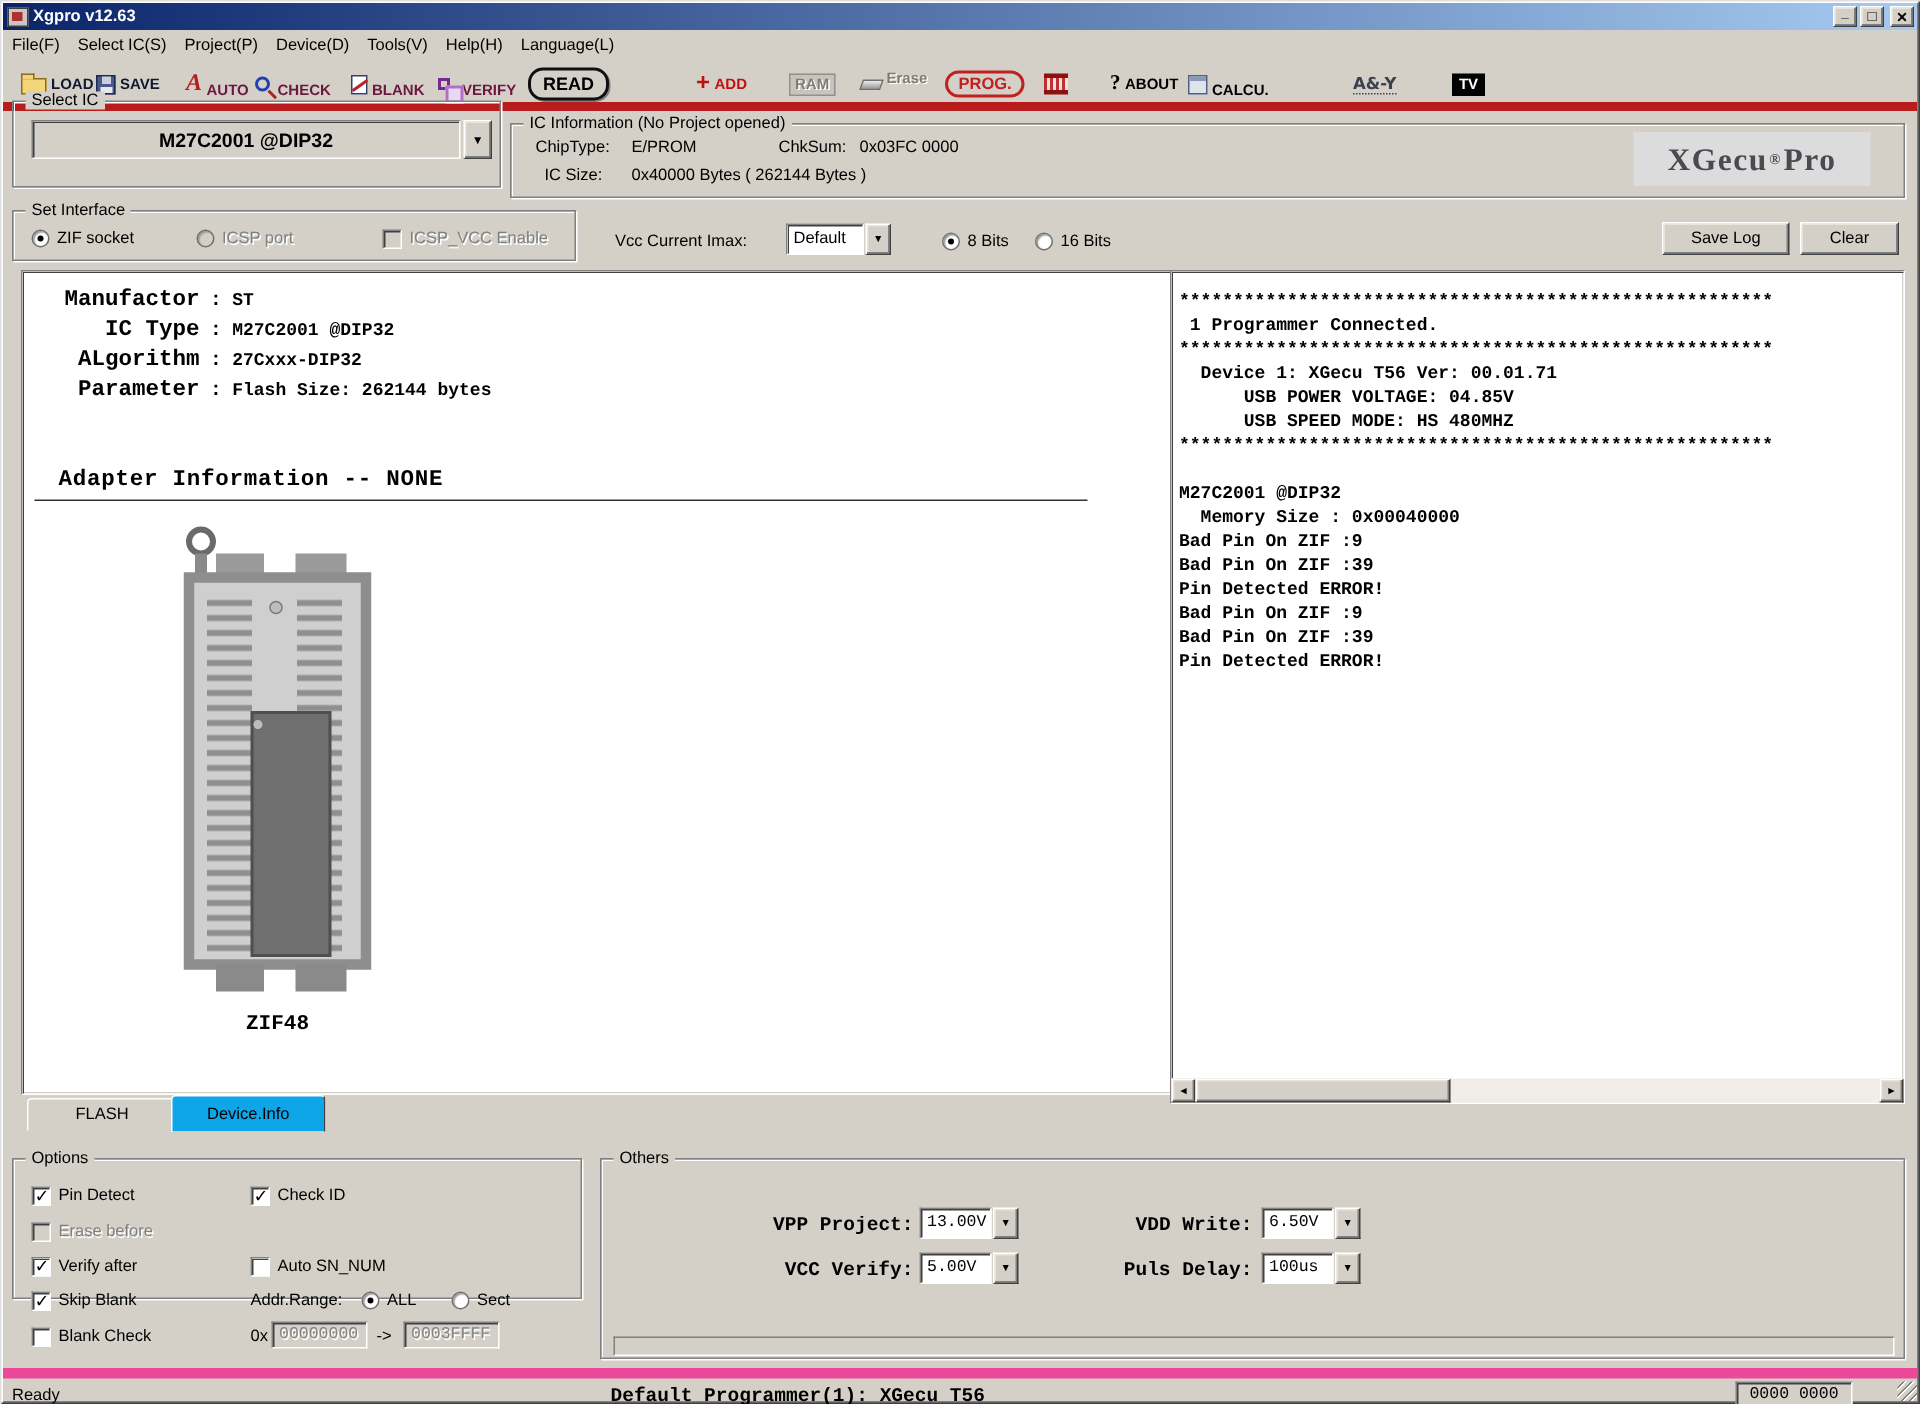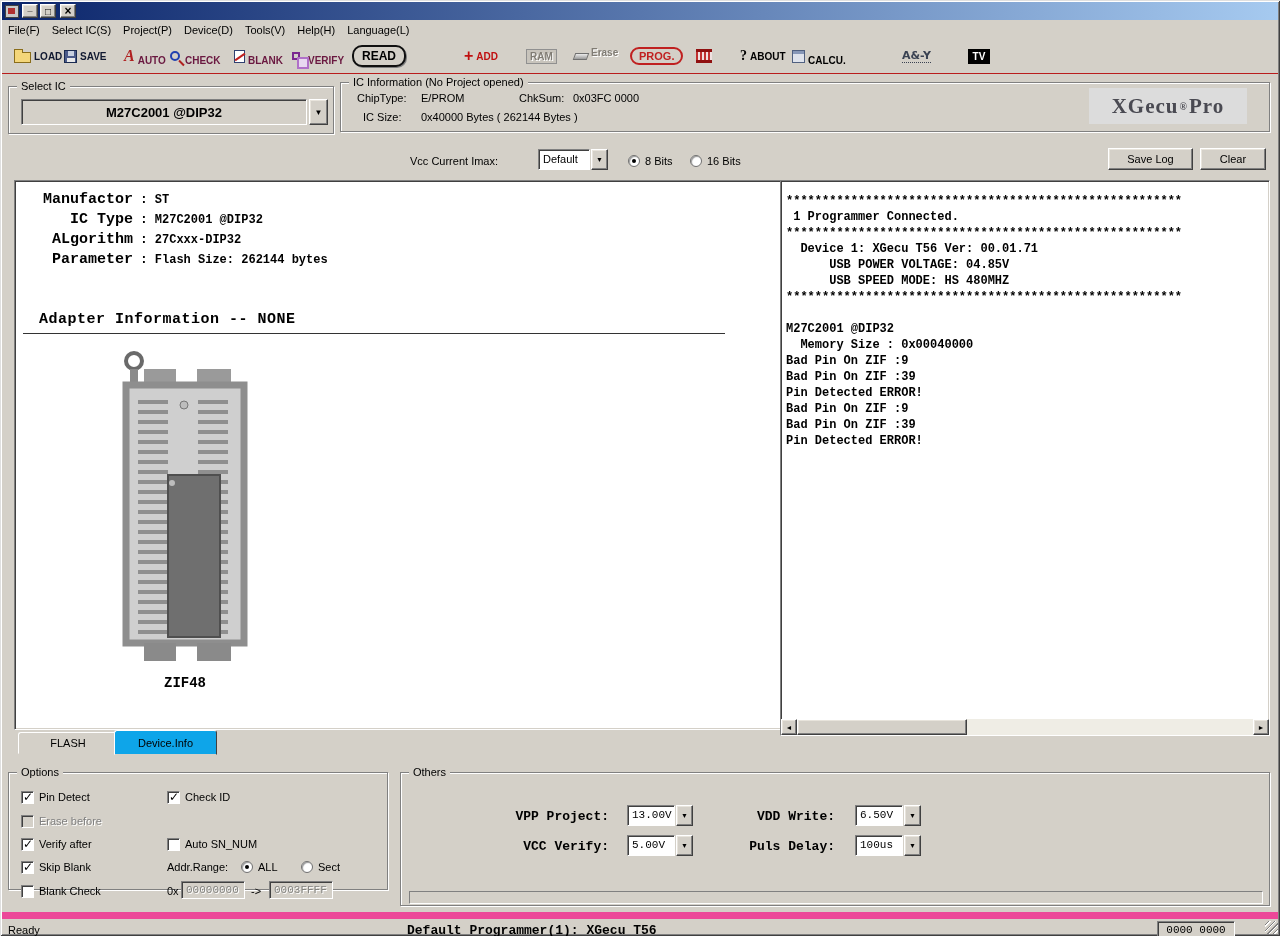--- a/index.html
+++ b/index.html
@@ -26,21 +26,21 @@
   .tbtn { width:16px; height:14px; font:bold 9px "Liberation Sans",sans-serif; display:flex; align-items:center; justify-content:center; color:#000; }
   .tbtn.min::after { content:"_"; margin-top:-6px; }
   .tbtn.max::after { content:"\25A1"; font-size:10px; }
   .tbtn.cls::after { content:"\00D7"; font-size:12px; }
 
   
   .menubar { position:absolute; left:2px; top:20px; right:2px; height:19px; display:flex; align-items:center; }
   .menu-item { padding:2px 6px; cursor:default; }
 
   
-  .toolbar { position:absolute; left:2px; top:39px; right:2px; height:35px; border-bottom:1px solid #b91c1c;padding-left:36px; }
+  .toolbar { position:absolute; left:2px; top:39px; right:2px; height:35px; border-bottom:6px solid #b91c1c;padding-left:36px; }
   .titem { position:absolute; top:0; height:34px; display:flex; align-items:center; cursor:default; }
   .tlab { font:bold 10px "Liberation Sans",sans-serif; margin-left:3px; }
   .c-navy { color:#101830; } .c-mar { color:#6a1840; } .c-red { color:#c01010; }
   .c-gray { color:#807c74; text-shadow:1px 1px 0 #fff; } .c-blk { color:#000; }
 
   .ic-folder { width:17px; height:11px; background:#f4d67a; border:1px solid #8a6d1a; position:relative; margin-top:2px; }
   .ic-folder::before { content:""; position:absolute; left:-1px; top:-4px; width:7px; height:3px; background:#f4d67a; border:1px solid #8a6d1a; border-bottom:none; }
   .ic-floppy { width:13px; height:13px; background:#4a5a8a; border:1px solid #1a2a50; position:relative; }
   .ic-floppy::before { content:""; position:absolute; left:3px; top:0; width:6px; height:5px; background:#c8d0e0; }
   .ic-floppy::after { content:""; position:absolute; left:2px; bottom:0; width:8px; height:4px; background:#e8e8e8; }
@@ -58,21 +58,21 @@
   .box-prog { padding:1px 7px; border:2px solid #c02020; border-radius:9px; color:#c02020; font:bold 11px "Liberation Sans",sans-serif; }
   .ic-chipred { width:16px; height:14px; border-top:3px solid #901010; border-bottom:3px solid #901010;
     background:repeating-linear-gradient(90deg,#c03030 0 2px,#f0e0e0 2px 4px); }
   .ic-qmark { font:bold 14px "Liberation Serif",serif; color:#000; }
   .ic-calc { width:13px; height:13px; border:1px solid #506080; background:#dfe3ec; box-shadow:inset 0 3px 0 #8898b8; }
   .ic-ay { font:bold 11px "DejaVu Sans",sans-serif; color:#3a4252; border-bottom:1px dotted #3a4252; }
   .ic-tv { width:22px; height:15px; background:#000; color:#fff; font:bold 10px "Liberation Sans",sans-serif; display:flex; align-items:center; justify-content:center; }
 
   
   .combo { position:absolute; display:flex; align-items:stretch; height:21px; }
-  .combo .val { background:#fff; border:1px solid; border-color:#808080 #fff #fff #808080; box-shadow:inset 1px 1px 0 #404040; padding:3px 4px 16px 4px;margin-left:14px; }
+  .combo .val { background:#fff; border:1px solid; border-color:#808080 #fff #fff #808080; box-shadow:inset 1px 1px 0 #404040; padding:3px 4px 16px 4px; }
   .combo .cbtn { width:17px; display:flex; align-items:center; justify-content:center; margin-left:1px; }
   .combo .cbtn::after { content:"\25BC"; font-size:7px; }
 
   
   .ctl { position:absolute; display:flex; align-items:center; gap:5px; height:16px; white-space:nowrap; }
   .cb { width:13px; height:13px; background:#fff; border:1px solid; border-color:#808080 #fff #fff #808080; box-shadow:inset 1px 1px 0 #404040; position:relative; flex:none; }
   .cb.on::after { content:"\2713"; position:absolute; left:1px; top:-2px; font:bold 12px "DejaVu Sans",sans-serif; }
   .radio { width:12px; height:12px; border-radius:50%; background:#fff; border:1px solid #707070; box-shadow:inset 1px 1px 1px #9a9a9a; position:relative; flex:none; }
   .radio.on::after { content:""; position:absolute; left:3px; top:3px; width:4px; height:4px; border-radius:50%; background:#000; }
   .dis { color:#808080; text-shadow:1px 1px 0 #fff; }
@@ -125,20 +125,21 @@
     font:bold 21px "Liberation Serif",serif; color:#4a4a52; letter-spacing:1px; }
   .brand sup { font-size:10px; margin:0 1px; }
 </style>
 </head>
 <body>
 
 <div class="app">
 
   <div class="titlebar">
     <span class="appicon"></span>
+    <span class="wtitle">Xgpro v12.63</span>
     <span class="tbtns">
       <span class="tbtn min raised"></span>
       <span class="tbtn max raised"></span>
       <span class="tbtn cls raised" style="margin-left:2px"></span>
     </span>
   </div>
 
   <div class="menubar">
     <span class="menu-item">File(F)</span>
     <span class="menu-item">Select IC(S)</span>
@@ -203,21 +204,21 @@
       <span class="tlab c-blk" style="margin-top:8px">CALCU.</span>
     </div>
     <div class="titem" style="left:900px">
       <span class="ic-ay">A&amp;-Y</span>
     </div>
     <div class="titem" style="left:966px">
       <span class="ic-tv">TV</span>
     </div>
   </div>
 
-  <div class="groupbox" style="left:8px; top:86px; width:326px; height:48px;">
+  <div class="groupbox" style="left:8px; top:67px; width:326px; height:58px;">
     <span class="legend">Select IC</span>
     <div style="position:absolute; left:12px; top:12px; display:flex;">
       <div class="sunken2" style="width:286px; height:26px; display:flex; align-items:center; justify-content:center; font:bold 13px 'Liberation Sans',sans-serif; background:#d4d0c8;">M27C2001 @DIP32</div>
       <div class="raised" style="width:19px; height:26px; margin-left:2px; display:flex; align-items:center; justify-content:center; font-size:8px;">▼</div>
     </div>
   </div>
 
   <div class="groupbox" style="left:340px; top:82px; width:930px; height:50px;">
     <span class="legend">IC Information (No Project opened)</span>
     <span style="position:absolute; left:16px; top:9px;">ChipType:</span>
@@ -226,20 +227,35 @@
     <span style="position:absolute; left:232px; top:9px;">0x03FC 0000</span>
     <span style="position:absolute; left:22px; top:28px;">IC Size:</span>
     <span style="position:absolute; left:80px; top:28px;">0x40000 Bytes ( 262144 Bytes )</span>
     <div class="brand">
       <span>XGecu</span>
         <sup>®</sup>
         <span>Pro</span>
     </div>
   </div>
 
+  <div class="groupbox" style="left:8px; top:140px; width:376px; height:34px;">
+    <span class="legend">Set Interface</span>
+    <div class="ctl" style="left:12px; top:10px;">
+      <span class="radio on"></span>
+      <span class="olabel">ZIF socket</span>
+    </div>
+    <div class="ctl dis" style="left:122px; top:10px;">
+      <span class="radio"></span>
+      <span class="olabel">ICSP port</span>
+    </div>
+    <div class="ctl dis" style="left:246px; top:10px;">
+      <span class="cb"></span>
+      <span class="olabel">ICSP_VCC Enable</span>
+    </div>
+  </div>
 
   <span style="position:absolute; left:410px; top:155px;">Vcc Current Imax:</span>
   <div class="combo" style="left:524px; top:149px;">
     <span class="val" style="width:52px;">Default</span>
     <span class="cbtn raised"></span>
   </div>
   <div class="ctl" style="left:628px; top:153px;">
     <span class="radio on"></span>
     <span class="olabel">8 Bits</span>
   </div>
@@ -323,21 +339,21 @@
 Bad Pin On ZIF :9
 Bad Pin On ZIF :39
 Pin Detected ERROR!</div>
     <div class="hsb">
       <span class="sbtn raised lf">◄</span>
       <span class="hthumb raised" style="left:16px; width:170px;"></span>
       <span class="sbtn raised rt">►</span>
     </div>
   </div>
 
-  <div class="groupbox" style="left:8px; top:772px; width:380px; height:118px;">
+  <div class="groupbox" style="left:8px; top:772px; width:380px; height:94px;">
     <span class="legend">Options</span>
 
     <div class="ctl" style="left:12px; top:16px;">
       <span class="cb on"></span>
       <span class="olabel">Pin Detect</span>
     </div>
     <div class="ctl" style="left:158px; top:16px;">
       <span class="cb on"></span>
       <span class="olabel">Check ID</span>
     </div>

